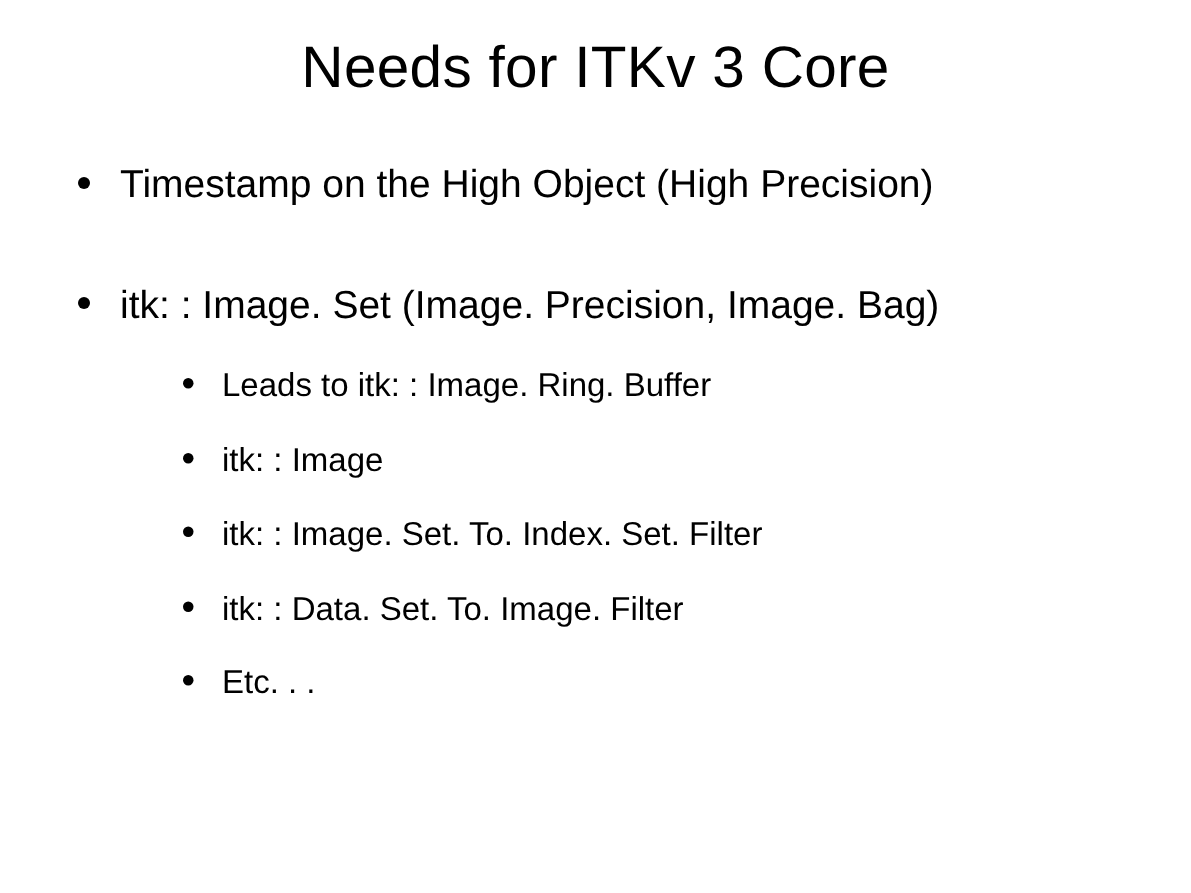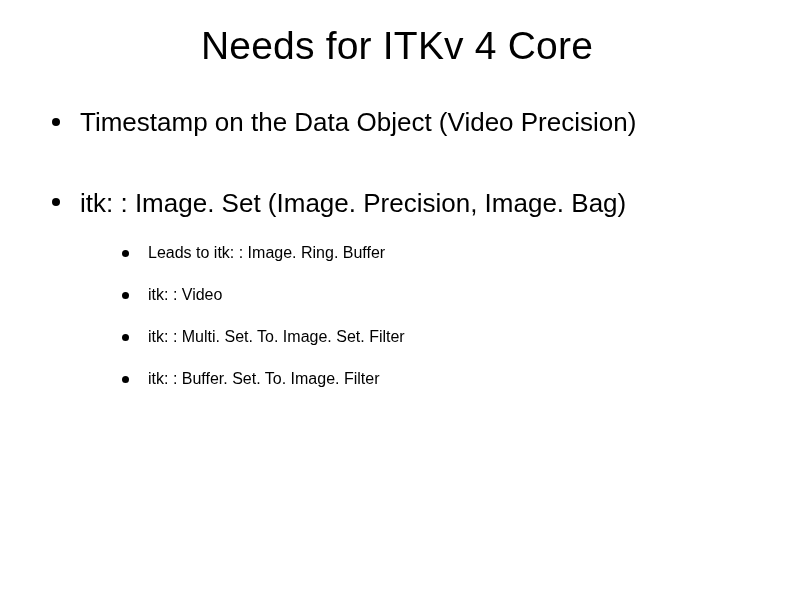--- a/index.html
+++ b/index.html
@@ -3,35 +3,36 @@
 <meta charset="utf-8">
 <style>
   * { margin: 0; padding: 0; box-sizing: border-box; }
   html, body { width: 794px; height: 595px; background: #ffffff; font-family: Arial, Helvetica, sans-serif; color: #000; }
   .slide { width: 794px; height: 595px; padding: 24px 40px 24px 40px; }
   .title { font-size: 39px; text-align: center; margin-top: 0px; margin-bottom: 38px; font-weight: normal; letter-spacing: 0.2px; }
   ul.lvl1 { list-style: none; padding-left: 12px; }
   ul.lvl1 > li { position: relative; padding-left: 28px; font-size: 26px; margin-bottom: 48px; line-height: 1.25; }
   ul.lvl1 > li::before { content: ""; position: absolute; left: 0; top: 0.45em; width: 8px; height: 8px; background: #000; border-radius: 50%; }
   ul.lvl2 { list-style: none; padding-left: 42px; margin-top: 24px; }
-  ul.lvl2 > li { position: relative; padding-left: 26px; font-size: 16px; margin-bottom: 22px; line-height: 1.25; }
+  ul.lvl2 > li { position: relative; padding-left: 26px; font-size: 22px; margin-bottom: 22px; line-height: 1.25; }
   ul.lvl2 > li::before { content: ""; position: absolute; left: 0; top: 0.42em; width: 7px; height: 7px; background: #000; border-radius: 50%; }
 </style>
 </head>
 <body>
 
 <div class="slide">
-  <h1 class="title">Needs for ITKv 4 Core</h1>
+  <h1 class="title">Needs for ITKv 3 Core</h1>
   <ul class="lvl1">
     <li>
-      <span>Timestamp on the Data Object (Video Precision)</span>
+      <span>Timestamp on the High Object (High Precision)</span>
     </li>
     <li>
       <span>itk: : Image. Set (Image. Precision, Image. Bag)</span>
       <ul class="lvl2">
         <li><span>Leads to itk: : Image. Ring. Buffer</span></li>
-        <li><span>itk: : Video</span></li>
-        <li><span>itk: : Multi. Set. To. Image. Set. Filter</span></li>
-        <li><span>itk: : Buffer. Set. To. Image. Filter</span></li>
+        <li><span>itk: : Image</span></li>
+        <li><span>itk: : Image. Set. To. Index. Set. Filter</span></li>
+        <li><span>itk: : Data. Set. To. Image. Filter</span></li>
+        <li><span>Etc. . .</span></li>
       </ul>
     </li>
   </ul>
 </div>
 
 </body></html>

